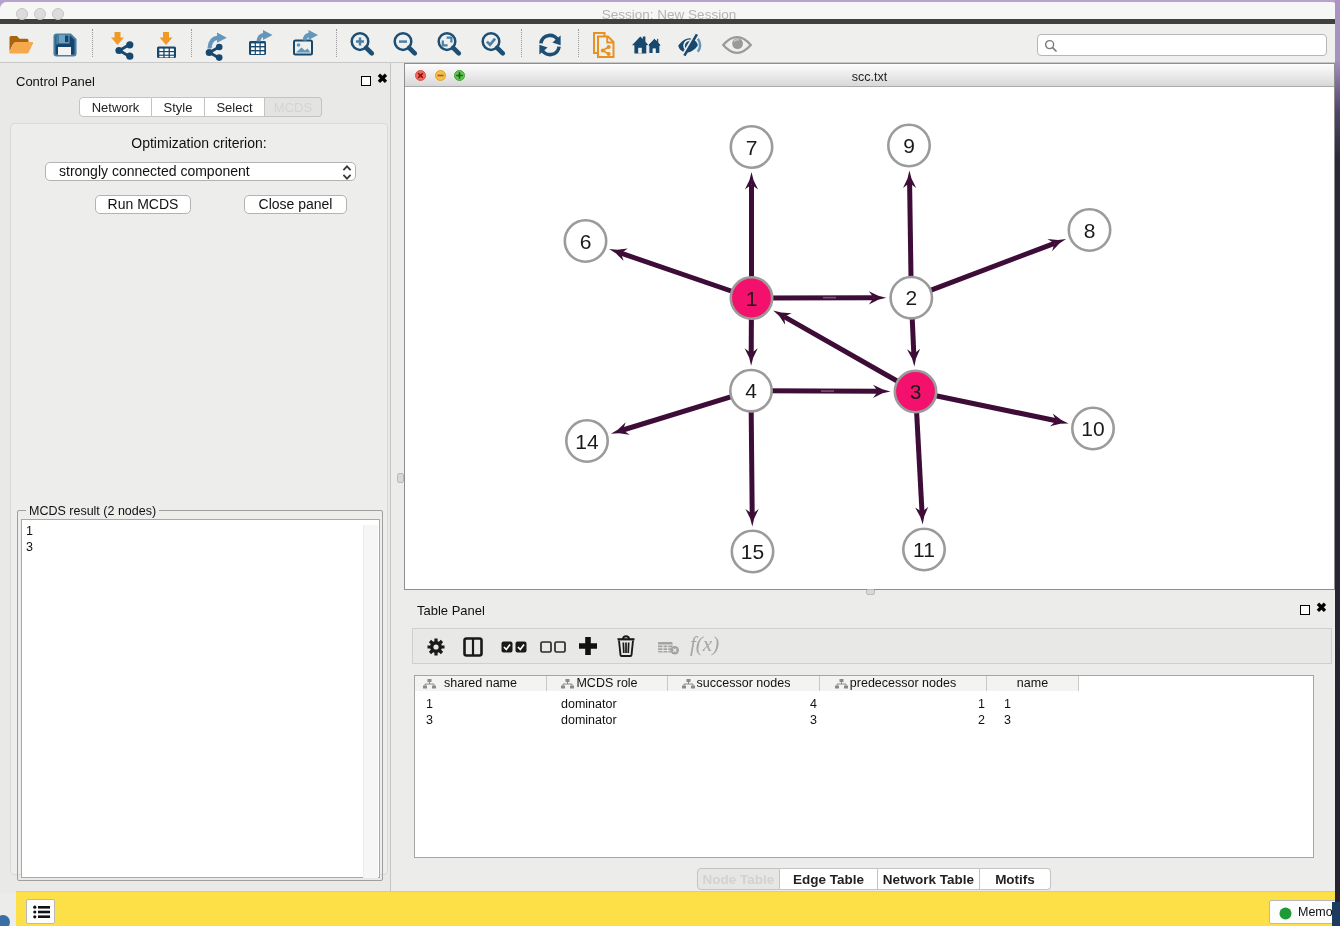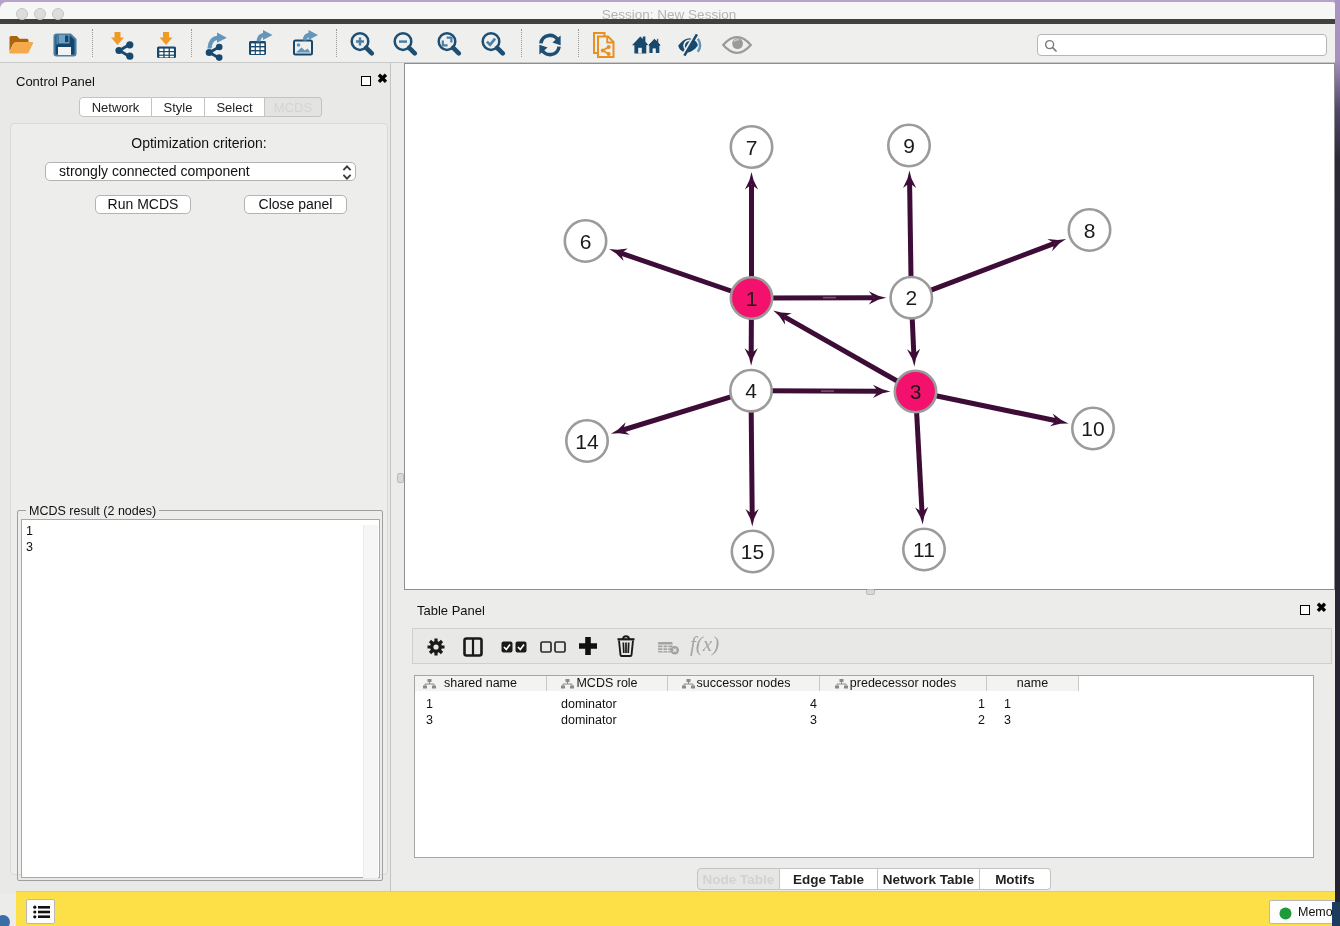--- a/index.html
+++ b/index.html
@@ -267,20 +267,38 @@
       <div id="mcds-group">
         <div id="mcds-label">MCDS result (2 nodes)</div>
         <div id="mcds-white">
           <div style="position:absolute; left:4px; top:3px; font-size:12.5px; line-height:16px; color:#111;">1<br>3</div>
           <div id="mcds-scroll"></div>
         </div>
       </div>
     </div>
   </div>
   <div id="netwin">
+    <div id="net-titlebar">
+      <div class="dot" style="left:10px; background:#ee6a5f; border:1px solid #d5544a;">
+        <svg width="11" height="11" viewBox="0 0 11 11">
+            <path d="M3.2 3.2 L7.8 7.8 M7.8 3.2 L3.2 7.8" stroke="#8c1006" stroke-width="1.6"></path>
+          </svg>
+        </div>
+      <div class="dot" style="left:29.5px; background:#f6bf50; border:1px solid #dfa023;">
+        <svg width="11" height="11" viewBox="0 0 11 11">
+            <path d="M2.4 5.5 L8.6 5.5" stroke="#9a6a10" stroke-width="1.7"></path>
+          </svg>
+        </div>
+      <div class="dot" style="left:49px; background:#62c454; border:1px solid #35a62a;">
+        <svg width="11" height="11" viewBox="0 0 11 11">
+            <path d="M5.5 2.2 L5.5 8.8 M2.2 5.5 L8.8 5.5" stroke="#0e6a0e" stroke-width="1.7"></path>
+          </svg>
+        </div>
+      <div id="net-title">scc.txt</div>
+    </div>
     <svg style="position:absolute; left:0; top:24px;" width="929" height="501" viewBox="404 87 929 501" font-family="Liberation Sans, sans-serif">
 <line x1="750.5" y1="297.0" x2="750.5" y2="183.5" stroke="#3d0d38" stroke-width="5"></line>
 <polygon points="750.5,171.0 752.5,179.0 757.1,188.5 750.5,183.5 743.9,188.5 748.5,179.0" fill="#3d0d38"></polygon>
 <line x1="750.5" y1="297.0" x2="620.0" y2="252.2" stroke="#3d0d38" stroke-width="5"></line>
 <polygon points="608.1,248.1 616.4,248.8 626.8,247.6 620.0,252.2 622.6,260.0 615.1,252.6" fill="#3d0d38"></polygon>
 <line x1="750.5" y1="297.0" x2="872.8" y2="296.8" stroke="#3d0d38" stroke-width="5"></line>
 <polygon points="885.3,296.7 877.3,298.8 867.8,303.4 872.8,296.8 867.8,290.2 877.3,294.8" fill="#3d0d38"></polygon>
 <line x1="750.5" y1="297.0" x2="750.2" y2="352.2" stroke="#3d0d38" stroke-width="5"></line>
 <polygon points="750.1,364.7 748.2,356.7 743.6,347.2 750.2,352.2 756.8,347.2 752.2,356.7" fill="#3d0d38"></polygon>
 <line x1="910.3" y1="296.7" x2="908.6" y2="182.0" stroke="#3d0d38" stroke-width="5"></line>

